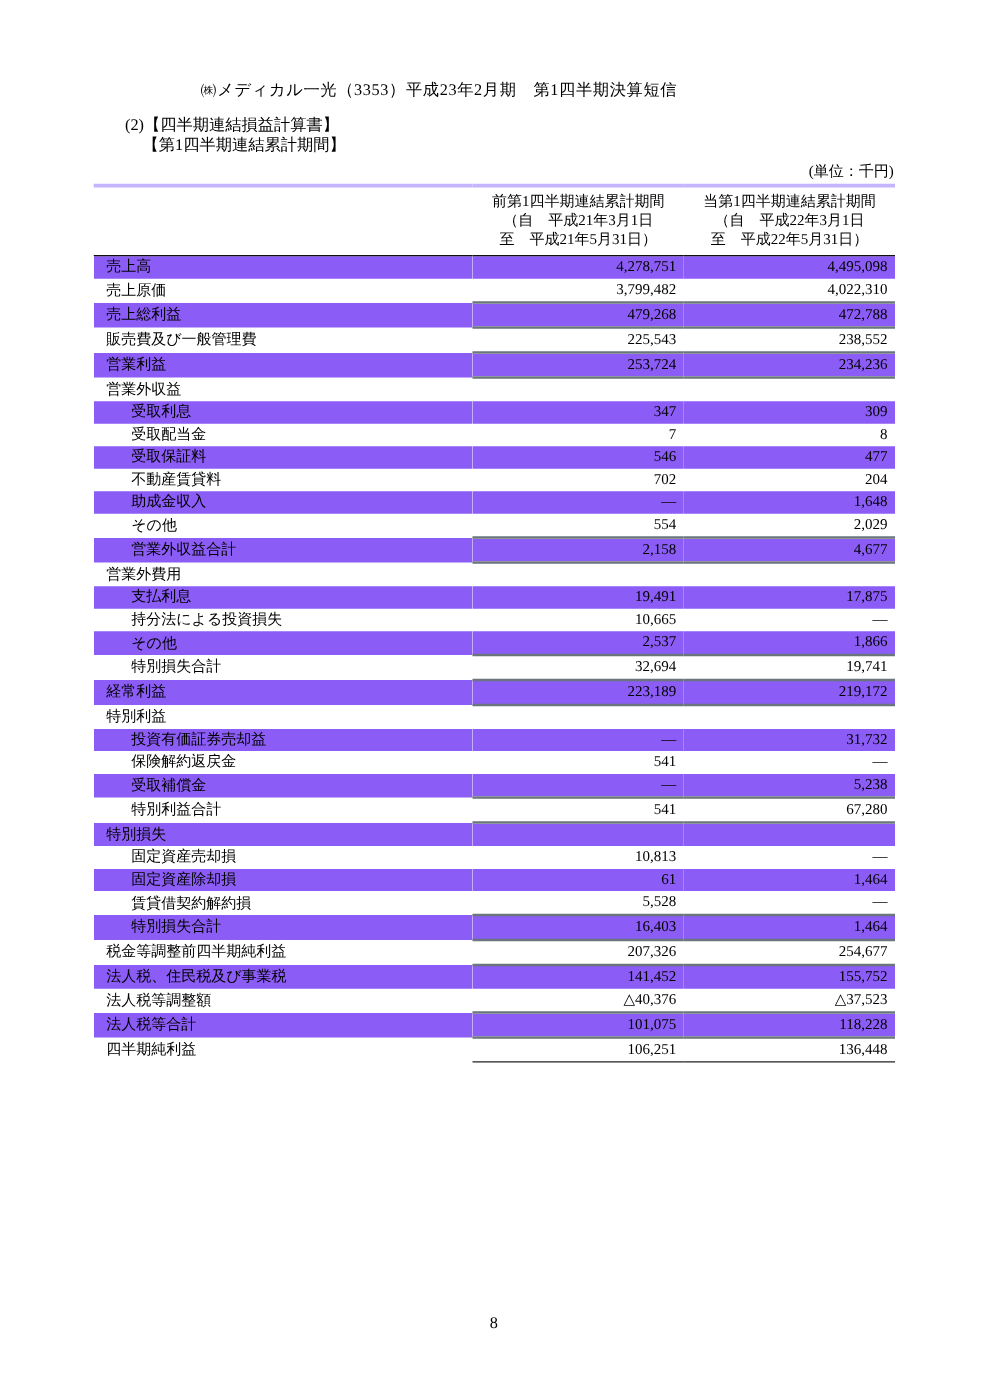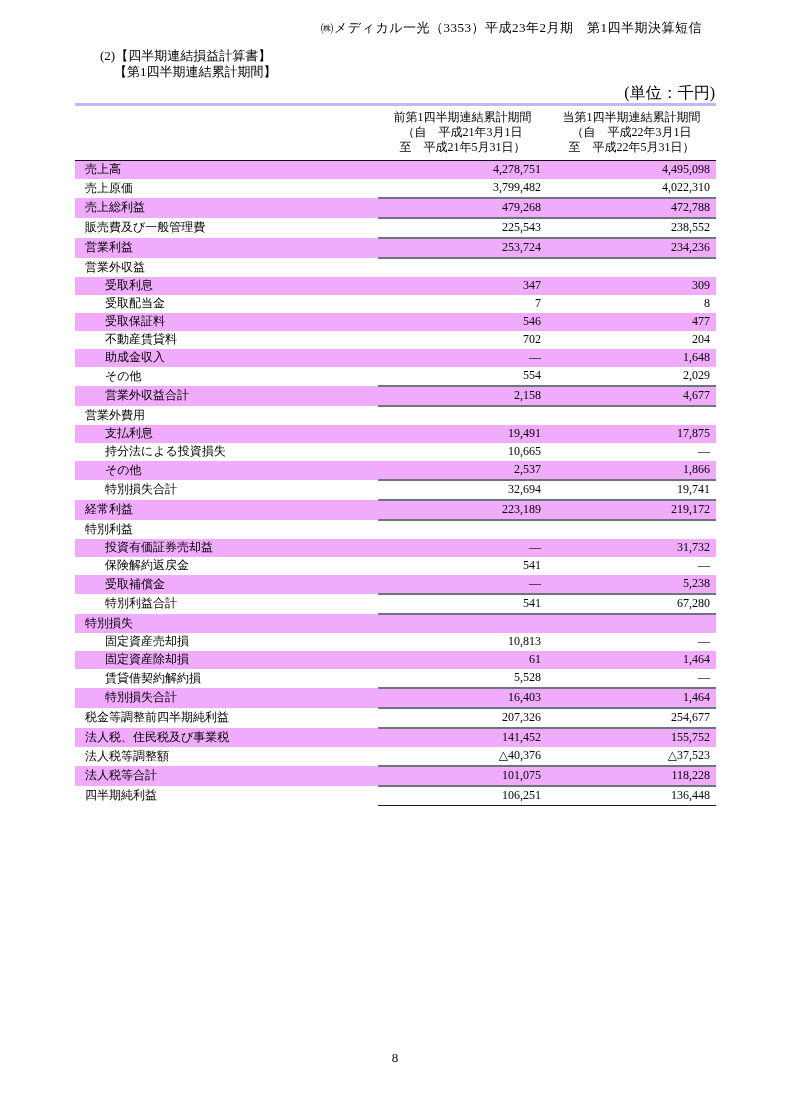--- a/index.html
+++ b/index.html
@@ -2,26 +2,26 @@
 <html lang="ja"><head>
 <meta charset="utf-8">
 <style>
   html,body{margin:0;padding:0;}
   body{
     width:790px;height:1118px;position:relative;background:#ffffff;color:#000;
     font-family:"Liberation Serif","DejaVu Serif",serif;
     -webkit-font-smoothing:antialiased;
   }
   .doc-header{
-    padding-top:20px;padding-right:88px;text-align:right;
+    padding-top:64px;padding-right:88px;text-align:center;
     font-size:13px;line-height:16px;letter-spacing:0.5px;
   }
   .section-block{margin-top:12px;margin-left:100px;font-size:13px;line-height:16px;}
   .section-subtitle{margin-left:14px;}
-  .unit-line{margin-top:6px;padding-right:75px;text-align:right;font-size:16px;line-height:14px;}
+  .unit-line{margin-top:6px;padding-right:75px;text-align:right;font-size:12px;line-height:14px;}
   table.pl{
     border-collapse:collapse;table-layout:fixed;
     width:641px;margin-left:75px;margin-top:3px;
     border-top:3px solid #c4b5fd;
     font-size:12px;
   }
   col.c-label{width:303px;}
   col.c-val{width:169px;}
   thead th{
     font-weight:normal;text-align:center;vertical-align:middle;
@@ -31,21 +31,21 @@
   thead th .period{display:block;}
   thead th .dates{display:block;}
   tbody td{
     padding:1px 0 2px 0;height:15px;line-height:15px;vertical-align:middle;
     white-space:nowrap;overflow:hidden;
   }
   tbody td.label{padding-left:10px;text-align:left;}
   tbody tr.indent td.label{padding-left:30px;}
   tbody td.val{text-align:right;padding-right:6px;font-size:12px;
     font-family:"Liberation Serif","DejaVu Serif",serif;}
-  tbody tr.shaded td{background:#f0abfc;margin-top:12px;}
+  tbody tr.shaded td{background:#8b5cf6;margin-top:12px;}
   tbody tr.rule td.val{border-bottom:2px solid #6b757e;}
   tbody tr.final td.val{border-bottom:1.5px solid #222;}
   .page-number{
     position:absolute;left:0;top:1050px;width:100%;
     text-align:center;font-size:13px;
   }
 </style>
 </head>
 <body>
 

